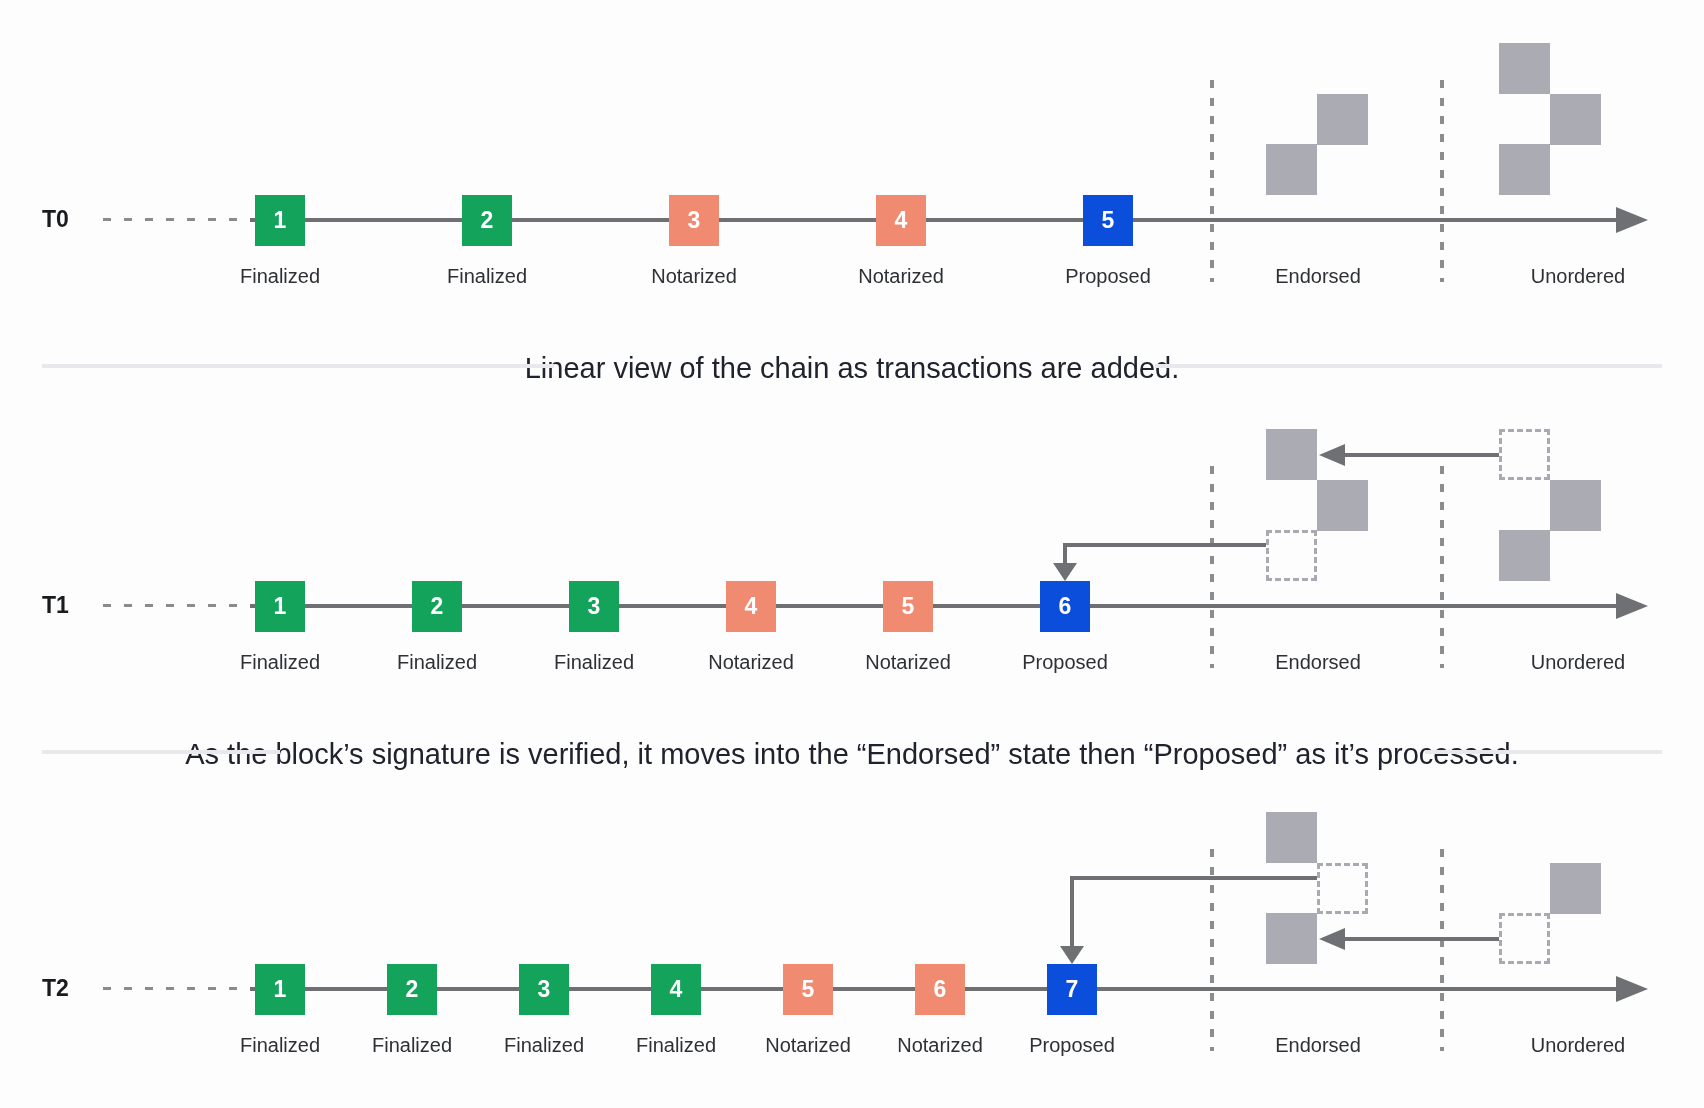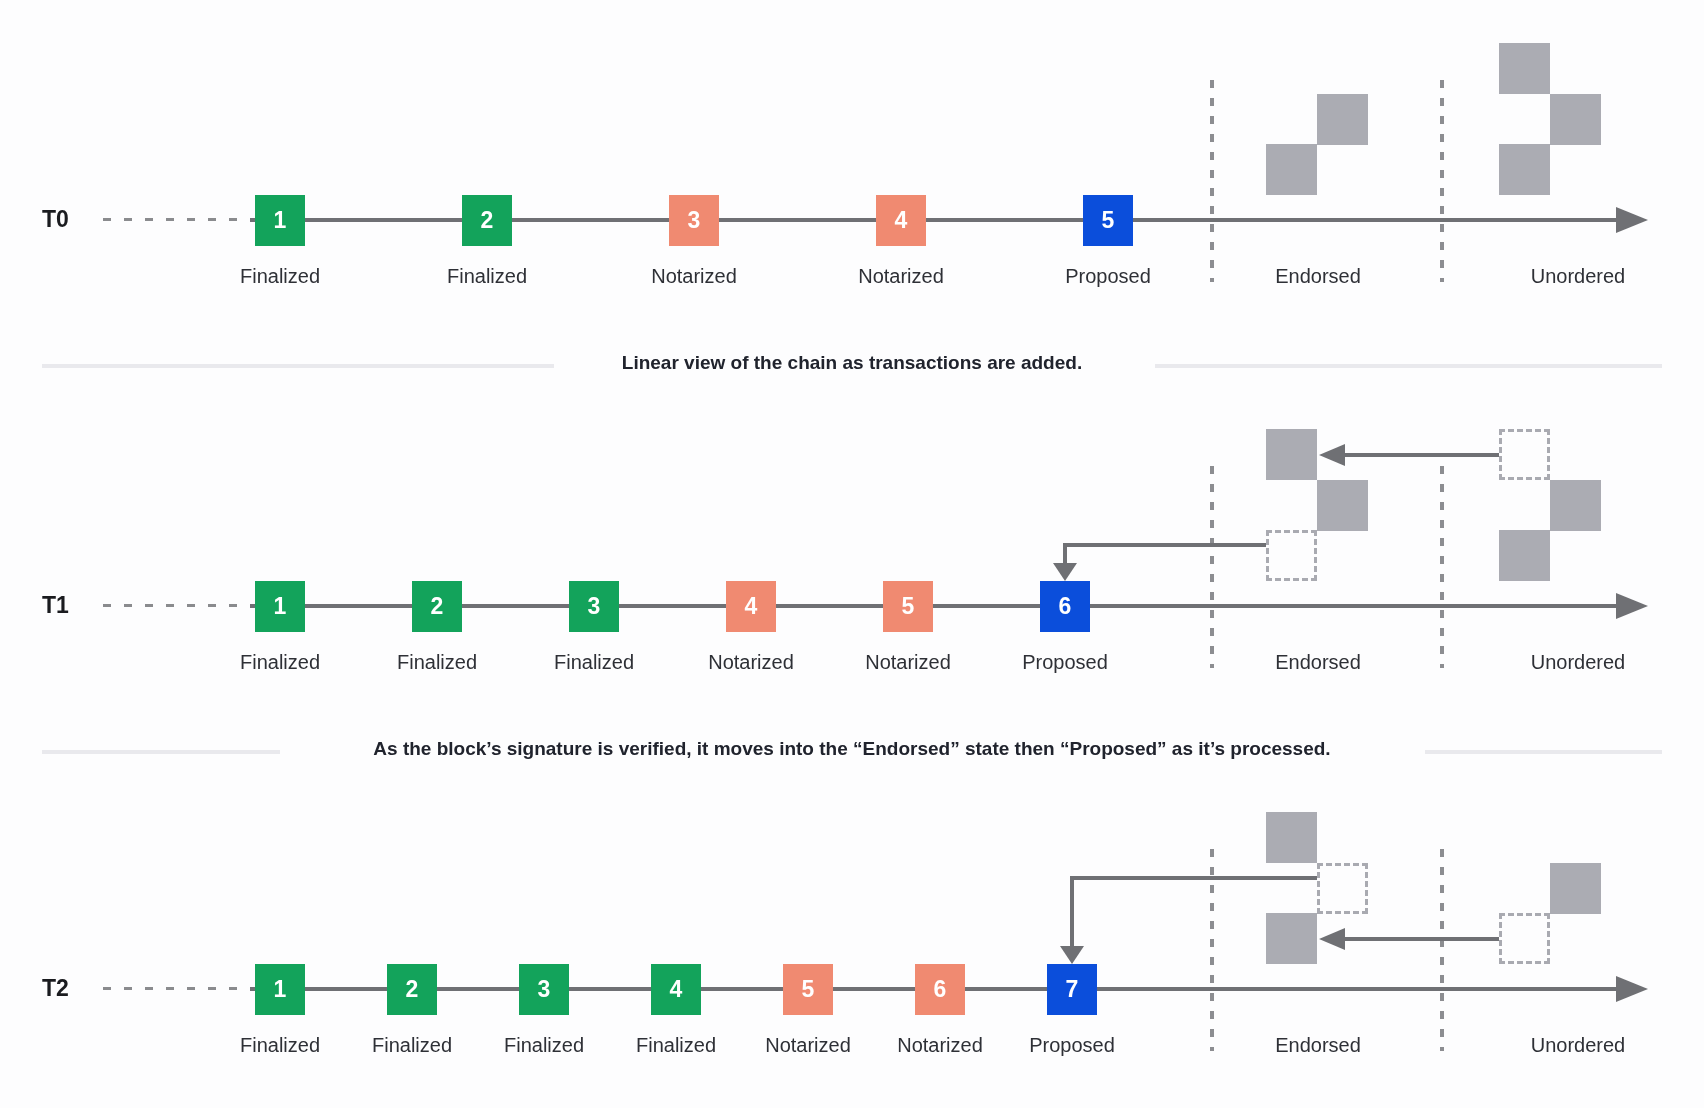--- a/index.html
+++ b/index.html
@@ -23,21 +23,21 @@
     border-top:18px solid #6F7074;}
   .block{position:absolute;width:50px;height:51px;display:flex;
     align-items:center;justify-content:center;color:#FFFFFF;
     font-weight:bold;font-size:23px;}
   .cell{position:absolute;width:51px;height:51px;box-sizing:border-box;}
   .cell.dashed{border:3px dashed #A9AAB1;background:transparent;}
   .blabel{position:absolute;width:170px;text-align:center;
     font-size:20px;color:#2E3036;}
   .tlabel{position:absolute;font-weight:bold;font-size:23px;color:#1A1B1F;}
   .caption{position:absolute;left:0;width:100%;text-align:center;
-    font-weight:bold;font-size:19px;color:#20232D;}
+    font-weight:normal;font-size:29px;color:#20232D;}
   .rule{position:absolute;height:4px;background:#E9E9ED;}
 </style>
 </head>
 <body>
 
 <div id="canvas">
   <div class="caption" style="top:352px">Linear view of the chain as transactions are added.</div>
   <div class="caption" style="top:738px">As the block’s signature is verified, it moves into the “Endorsed” state then “Proposed” as it’s processed.</div>
   <div class="rule" style="left:42px;top:364px;width:512px"></div>
   <div class="rule" style="left:1155px;top:364px;width:507px"></div>

